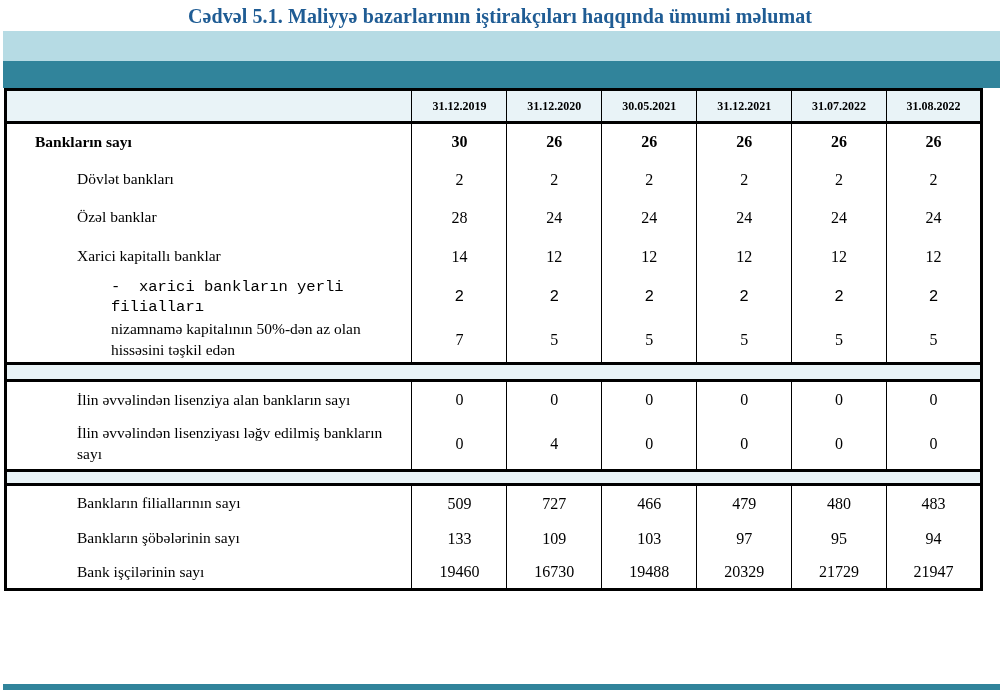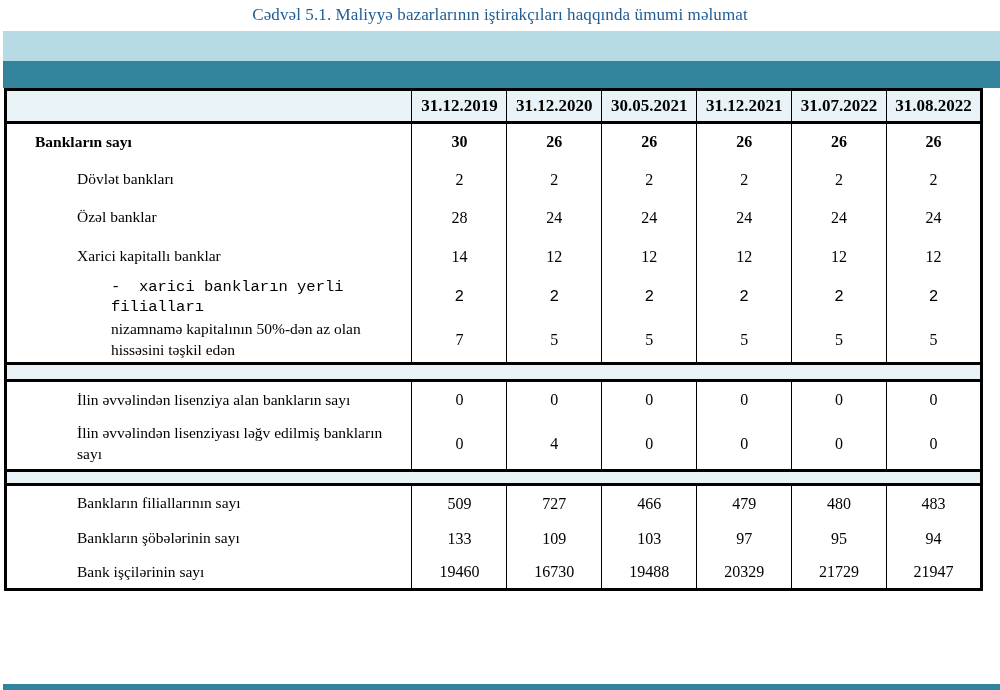--- a/index.html
+++ b/index.html
@@ -10,41 +10,41 @@
     --border:#000000;
   }
   html,body{margin:0;padding:0;}
   body{
     width:1000px;height:690px;position:relative;overflow:hidden;
     background:#ffffff;font-family:"Liberation Serif","DejaVu Serif",serif;
     color:#000;
   }
   .page-title{
     position:absolute;top:5px;left:0;width:100%;text-align:center;
-    font-size:17px;font-weight:normal;color:var(--title-color);
+    font-size:20px;font-weight:bold;color:var(--title-color);
     letter-spacing:.1px;
   }
   .band{position:absolute;left:3px;right:0;}
   .band-light{top:31px;height:30px;background:var(--band-light);}
   .band-teal{top:61px;height:27px;background:var(--band-teal);}
   .band-bottom{top:684px;height:6px;background:var(--band-teal);}
   table.main{
     position:absolute;left:4px;top:88px;width:979px;
     border-collapse:collapse;table-layout:fixed;
     border:3px solid var(--border);
   }
   col.c-label{width:405px;}
   col.c-val{width:94.6px;}
   th,td{vertical-align:middle;padding:0;}
   thead th{
     background:var(--header-bg);
     border-bottom:3px solid var(--border);
     border-left:1.5px solid var(--border);
     border-right:1.5px solid var(--border);
-    font-size:17px;font-weight:bold;text-align:center;
+    font-size:12px;font-weight:bold;text-align:center;
     height:30px;
   }
   td.val{
     border-left:1.5px solid var(--border);
     border-right:1.5px solid var(--border);
     text-align:center;font-size:16px;
   }
   td.label{
     border-right:1.5px solid var(--border);
     text-align:left;font-size:15.5px;line-height:1.35;

